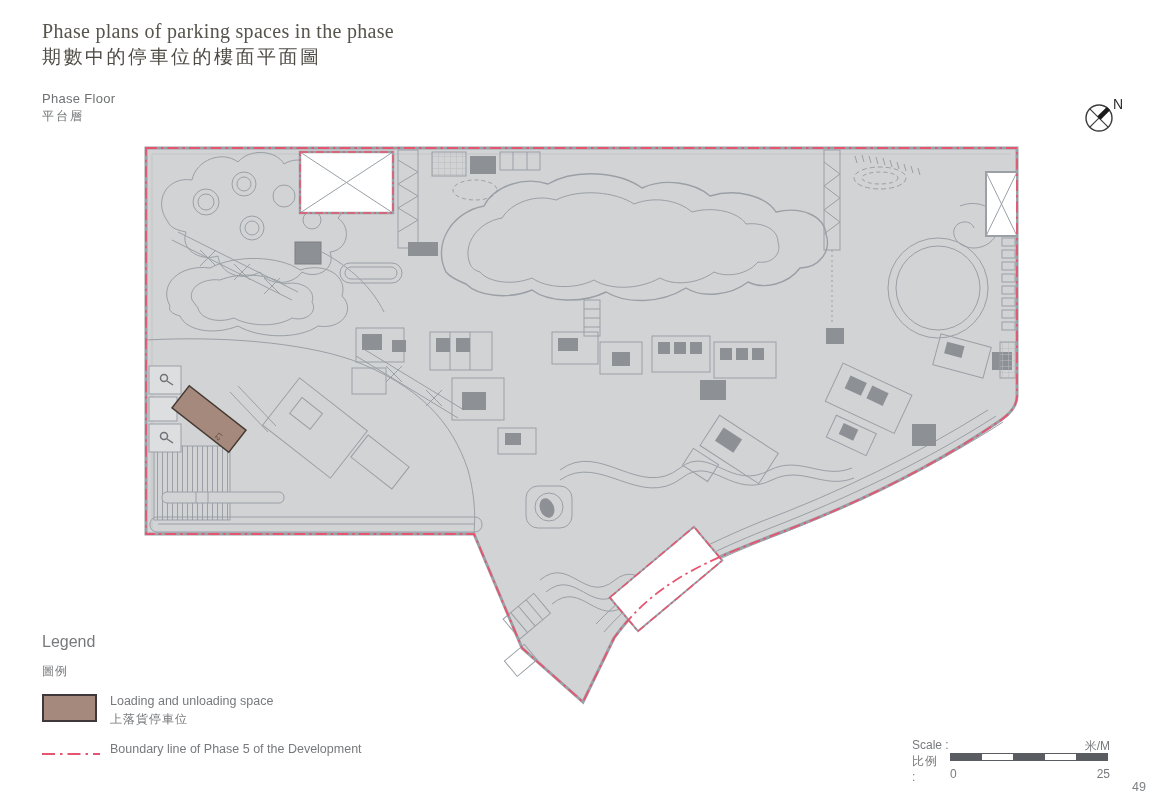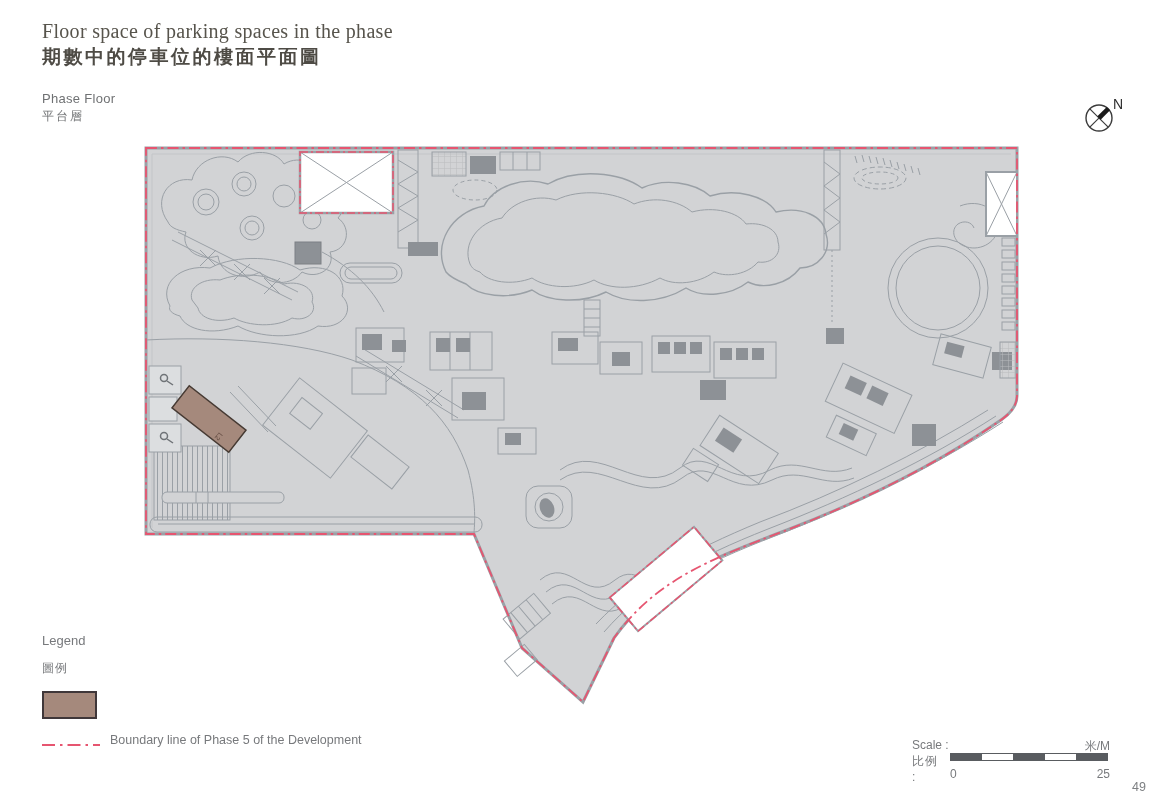--- a/index.html
+++ b/index.html
@@ -15,30 +15,30 @@
     --brown-bd:#463a33;
     --bar:#595c60;
   }
   *{box-sizing:border-box;margin:0;padding:0;}
   body{background:#ffffff;font-family:"Liberation Sans",sans-serif;}
   .page{position:relative;width:1166px;height:807px;background:#fff;overflow:hidden;}
 
   .title-en{position:absolute;left:42px;top:20px;font-family:"Liberation Serif",serif;
     font-size:20px;font-weight:400;color:var(--ink);letter-spacing:.3px;}
   .title-zh{position:absolute;left:42px;top:44px;font-family:"Liberation Serif",serif;
-    font-size:19px;font-weight:700;color:var(--ink-zh);letter-spacing:2.5px;}
+    font-size:19px;font-weight:400;color:var(--ink-zh);letter-spacing:2.5px;}
   .floor-en{position:absolute;left:42px;top:91px;font-size:13px;color:#6f7173;letter-spacing:.3px;}
   .floor-zh{position:absolute;left:42px;top:108px;font-size:12px;color:#6f7173;letter-spacing:2px;}
 
   .north{position:absolute;left:1080px;top:95px;width:52px;height:44px;}
 
   .plan-svg{position:absolute;left:0;top:0;width:1166px;height:807px;}
 
   .legend{position:absolute;left:42px;top:633px;width:420px;}
-  .legend-title-en{font-size:13px;color:var(--txt);}
+  .legend-title-en{font-size:16px;color:var(--txt);}
   .legend-title-zh{font-size:12px;color:var(--txt);margin-top:12px;letter-spacing:1px;font-family:Liberation Mono, monospace;}
   .legend-item{display:flex;align-items:flex-start;margin-top:14px;}
   .legend-key{width:68px;flex:0 0 68px;}
   .legend-swatch{width:55px;height:28px;background:var(--brown);border:2px solid #3f3739;}
   .legend-line{margin-top:9px;}
   .legend-text .en{font-size:12.5px;color:var(--txt);}
   .legend-text .zh{font-size:12px;color:var(--txt);margin-top:3px;letter-spacing:1px;}
 
   .scale{position:absolute;left:912px;top:738px;width:198px;font-size:12px;color:var(--txt);}
   .scale-row1{display:flex;justify-content:space-between;height:15px;gap:48px;}
@@ -50,21 +50,21 @@
   .seg-w{background:#fff;}
   .scale-row3{margin-left:38px;width:160px;display:flex;justify-content:space-between;margin-top:2px;}
 
   .page-num{position:absolute;left:1132px;top:780px;font-size:12.5px;color:#7e8083;}
 </style>
 </head>
 <body>
 
 <div class="page">
 
-  <div class="title-en">Floor space of parking spaces in the phase</div>
+  <div class="title-en">Phase plans of parking spaces in the phase</div>
   <div class="title-zh">期數中的停車位的樓面平面圖</div>
   <div class="floor-en">Phase Floor</div>
   <div class="floor-zh">平台層</div>
 
   <svg class="north" viewBox="0 0 52 44">
     <circle cx="19" cy="23" r="13" fill="none" stroke="#3c3c3c" stroke-width="1.4"></circle>
     <line x1="9.8" y1="13.8" x2="28.2" y2="32.2" stroke="#3c3c3c" stroke-width="1.2"></line>
     <line x1="28.2" y1="13.8" x2="9.8" y2="32.2" stroke="#3c3c3c" stroke-width="1.2"></line>
     <line x1="19" y1="23" x2="28.4" y2="13.6" stroke="#1a1a1a" stroke-width="4.6"></line>
     <text x="33" y="14" font-size="14" fill="#2e2e2e" font-family="Liberation Sans, sans-serif">N</text>
@@ -272,20 +272,24 @@
   </svg>
 
   <div class="legend">
     <div class="legend-title-en">Legend</div>
     <div class="legend-title-zh">圖例</div>
 
     <div class="legend-item">
       <div class="legend-key">
         <div class="legend-swatch"></div>
       </div>
+      <div class="legend-text">
+        <div class="en">Loading and unloading space</div>
+        <div class="zh">上落貨停車位</div>
+      </div>
     </div>
 
     <div class="legend-item">
       <div class="legend-key">
         <svg class="legend-line" width="58" height="6">
           <line x1="0" y1="3" x2="58" y2="3" stroke="#e65570" stroke-width="2.2" stroke-dasharray="13 5 2.5 5"></line>
         </svg>
       </div>
       <div class="legend-text">
         <div class="en">Boundary line of Phase 5 of the Development</div>

